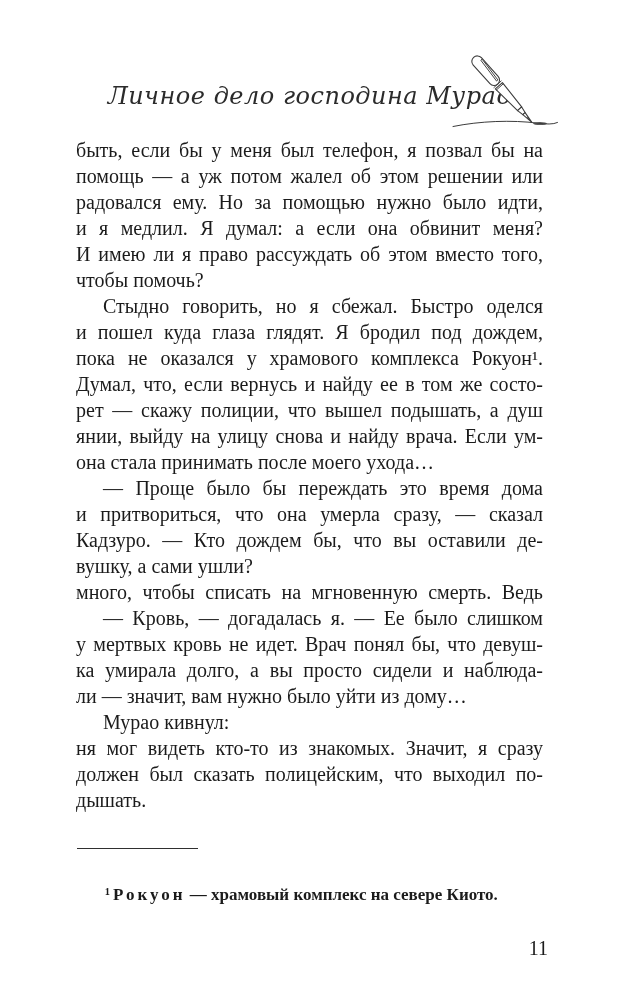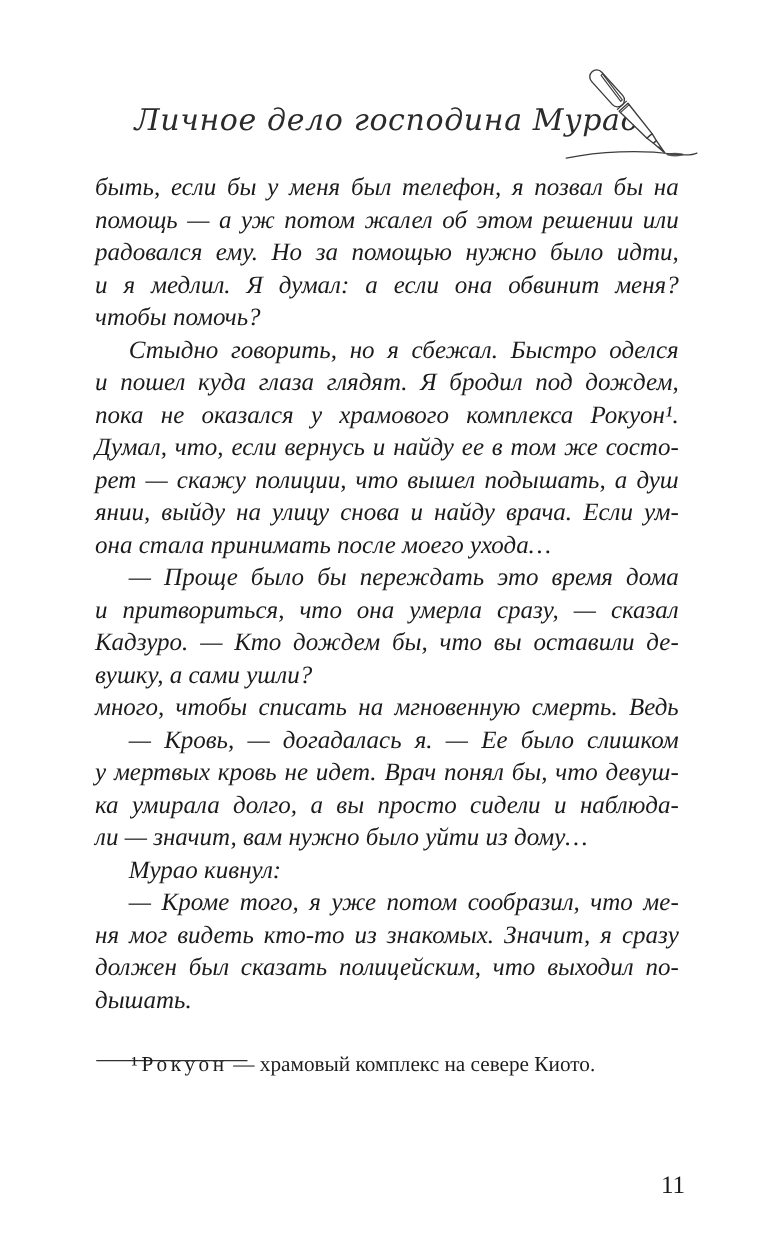--- a/index.html
+++ b/index.html
@@ -27,42 +27,43 @@
     position:absolute;
     left:450px;top:45px;
     width:110px;height:95px;
   }
   .body-text{
     position:absolute;
     left:76px;top:137px;width:467px;
     font-size:20px;
     line-height:26px;
   }
-  .paragraph{margin:0;padding:0;font-style:italic;}
+  .paragraph{margin:0;padding:0;}
   .line{
     display:block;
     text-align:justify;
     text-align-last:justify;
     white-space:normal;
   }
   .line.indent{padding-left:27px;}
   .line.last{text-align-last:left;}
   .footnote-sep{
     position:absolute;
     left:77px;top:848px;width:121px;
     border-top:1px solid #2f2f2f;
     height:0;
   }
   .footnote{
     position:absolute;
-    left:77px;top:841px;width:466px;
+    left:77px;top:884px;width:466px;
     font-size:17px;
     line-height:22px;
     padding-left:28px;
     box-sizing:border-box;
+    font-weight:bold;
   }
   .footnote .term{letter-spacing:3px;}
   .footnote .marker{margin-right:3px;}
   .page-number{
     position:absolute;
     right:71px;top:901px;
     font-size:20px;
     margin-top:36px;
   }
 </style>
@@ -88,20 +89,21 @@
       <path d="M60 7.5 L60 18 M63.5 8 L63.5 17.8" fill="none" stroke-width="0.9"></path>
     </g>
   </svg>
 
   <div class="body-text">
       <div class="paragraph">
         <div class="line">быть, если бы у меня был телефон, я позвал бы на</div>
         <div class="line">помощь — а уж потом жалел об этом решении или</div>
         <div class="line">радовался ему. Но за помощью нужно было идти,</div>
         <div class="line">и я медлил. Я думал: а если она обвинит меня?</div>
+        <div class="line">И имею ли я право рассуждать об этом вместо того,</div>
         <div class="line last">чтобы помочь?</div>
       </div>
       <div class="paragraph">
         <div class="line indent">Стыдно говорить, но я сбежал. Быстро оделся</div>
         <div class="line">и пошел куда глаза глядят. Я бродил под дождем,</div>
         <div class="line">пока не оказался у храмового комплекса Рокуон¹.</div>
         <div class="line">Думал, что, если вернусь и найду ее в том же состо-</div>
         <div class="line">рет — скажу полиции, что вышел подышать, а душ</div>
         <div class="line">янии, выйду на улицу снова и найду врача. Если ум-</div>
         <div class="line last">она стала принимать после моего ухода…</div>
@@ -116,21 +118,20 @@
         <div class="line">много, чтобы списать на мгновенную смерть. Ведь</div>
         <div class="line indent">— Кровь, — догадалась я. — Ее было слишком</div>
         <div class="line">у мертвых кровь не идет. Врач понял бы, что девуш-</div>
         <div class="line">ка умирала долго, а вы просто сидели и наблюда-</div>
         <div class="line last">ли — значит, вам нужно было уйти из дому…</div>
       </div>
       <div class="paragraph">
         <div class="line indent last">Мурао кивнул:</div>
       </div>
       <div class="paragraph">
-        <div class="line indent">— Кроме того, я уже потом сообразил, что ме-</div>
         <div class="line">ня мог видеть кто-то из знакомых. Значит, я сразу</div>
         <div class="line">должен был сказать полицейским, что выходил по-</div>
         <div class="line last">дышать.</div>
       </div>
     </div>
 
   <div class="footnote-sep"></div>
 
   <div class="footnote">
     <span class="marker">¹</span><span class="term">Рокуон</span><span class="definition"> — храмовый комплекс на севере Киото.</span>

